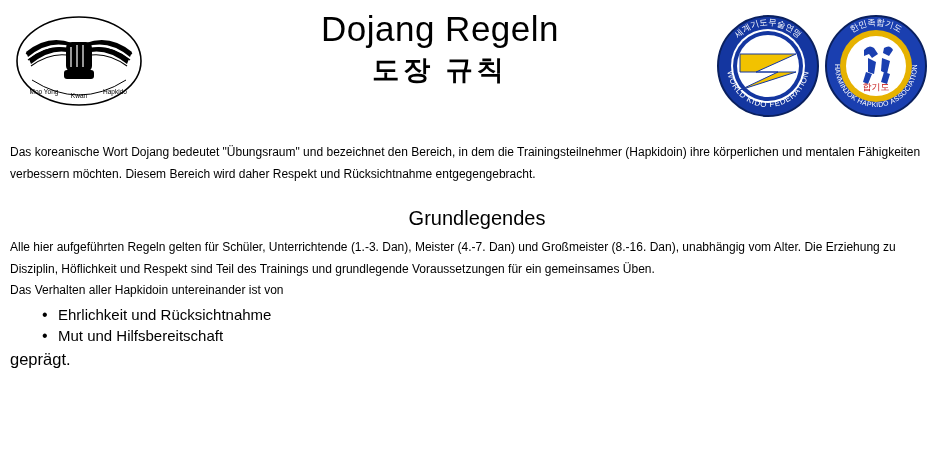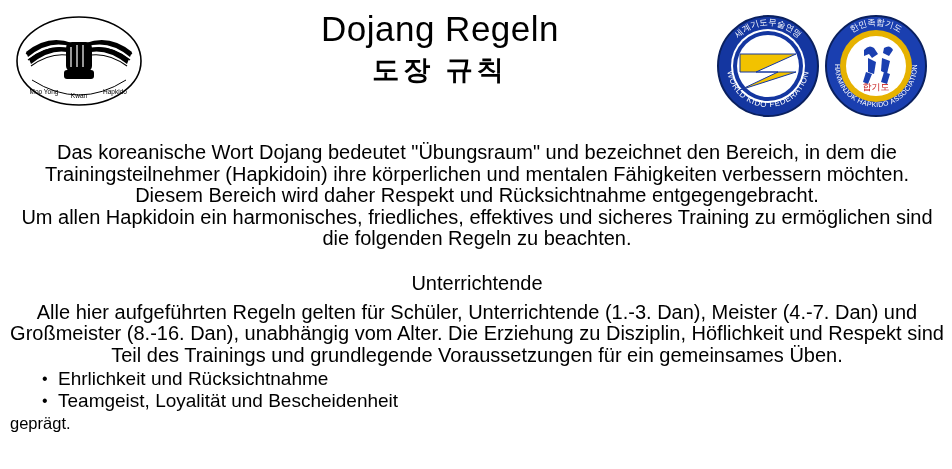--- a/index.html
+++ b/index.html
@@ -70,42 +70,42 @@
   }
 
   
   .content {
     position: absolute;
     left: 10px;
     top: 142px;
     width: 934px;
   }
   .para {
-    font-size: 20px;
+    font-size: 12px;
     line-height: 21.5px;
     margin: 0 0 0 0;
-    text-align: center;
+    text-align: left;
   }
   .para + .para {
     margin-top: 0px;
   }
   .section-heading {
     text-align: center;
     font-size: 20px;
     line-height: 26px;
     margin: 20px 0 6px 0;
     font-weight: normal;
   }
   ul.rules {
     margin: 2px 0 0 0;
     padding-left: 48px;
     list-style: none;
   }
   ul.rules li {
-    font-size: 19px;
+    font-size: 15px;
     line-height: 21.5px;
     position: relative;
   }
   ul.rules li::before {
     content: "\2022";
     position: absolute;
     left: -16px;
     top: 0;
     font-size: 16px;
   }
@@ -210,26 +210,26 @@
         <text font-family="'Liberation Sans', sans-serif" font-size="7" fill="#ffffff" letter-spacing="0.3">
           <textPath href="#hhaBot" startOffset="50%" text-anchor="middle">HANMINJOK HAPKIDO ASSOCIATION</textPath>
         </text>
       </svg>
     </div>
   </div>
 
   <div class="content">
 
     <p class="para">Das koreanische Wort Dojang bedeutet "Übungsraum" und bezeichnet den Bereich, in dem die Trainingsteilnehmer (Hapkidoin) ihre körperlichen und mentalen Fähigkeiten verbessern möchten. Diesem Bereich wird daher Respekt und Rücksichtnahme entgegengebracht.</p>
-    <p class="para">Um allen Hapkidoin ein harmonisches, friedliches, effektives und sicheres Training zu ermöglichen sind die folgenden Regeln zu beachten.</p>
-
-    <h3 class="section-heading">Unterrichtende</h3>
+
+    <h3 class="section-heading">Grundlegendes</h3>
 
     <p class="para">Alle hier aufgeführten Regeln gelten für Schüler, Unterrichtende (1.-3. Dan), Meister (4.-7. Dan) und Großmeister (8.-16. Dan), unabhängig vom Alter. Die Erziehung zu Disziplin, Höflichkeit und Respekt sind Teil des Trainings und grundlegende Voraussetzungen für ein gemeinsames Üben.</p>
+    <p class="para">Das Verhalten aller Hapkidoin untereinander ist von</p>
 
     <ul class="rules">
       <li>Ehrlichkeit und Rücksichtnahme</li>
-      <li>Teamgeist, Loyalität und Bescheidenheit</li>
+      <li>Mut und Hilfsbereitschaft</li>
     </ul>
 
     <p class="closing">geprägt.</p>
   </div>
 </div>
 
 </body></html>

